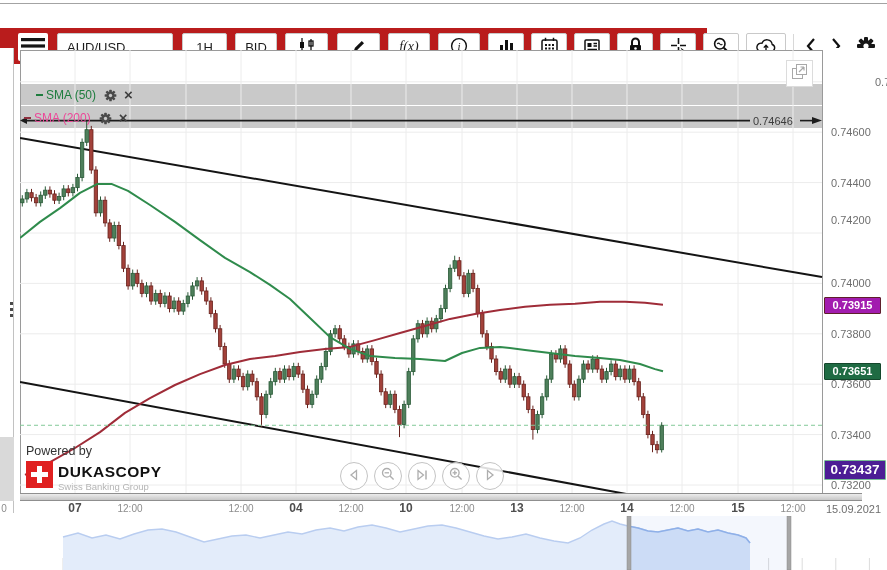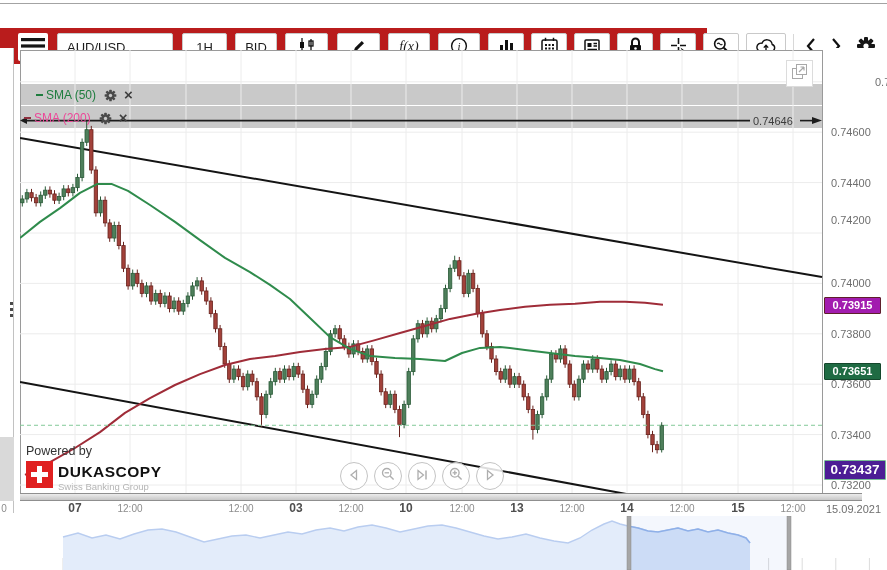--- a/index.html
+++ b/index.html
@@ -656,21 +656,21 @@
       <div class="datelabel" style="top: 455px;">15.09.2021</div>
     </div>
 
   <div class="abs scrollstrip"></div>
   <div class="abs time-axis" id="time-axis">
       <div class="ttick minor" style="left: 4px;">0</div>
       <div class="ttick bold" style="left: 75px;">07</div>
       <div class="ttick minor" style="left: 130px;">12:00</div>
       <div class="ttick bold" style="left: 186px; margin-top: 35px;">08</div>
       <div class="ttick minor" style="left: 241px;">12:00</div>
-      <div class="ttick bold" style="left: 296px;">03</div>
+      <div class="ttick bold" style="left: 296px;">04</div>
       <div class="ttick minor" style="left: 351px;">12:00</div>
       <div class="ttick bold" style="left: 406px;">10</div>
       <div class="ttick minor" style="left: 462px;">12:00</div>
       <div class="ttick bold" style="left: 517px;">13</div>
       <div class="ttick minor" style="left: 572px;">12:00</div>
       <div class="ttick bold" style="left: 627px;">14</div>
       <div class="ttick minor" style="left: 682px;">12:00</div>
       <div class="ttick bold" style="left: 738px;">15</div>
       <div class="ttick minor" style="left: 793px;">12:00</div>
     </div>

